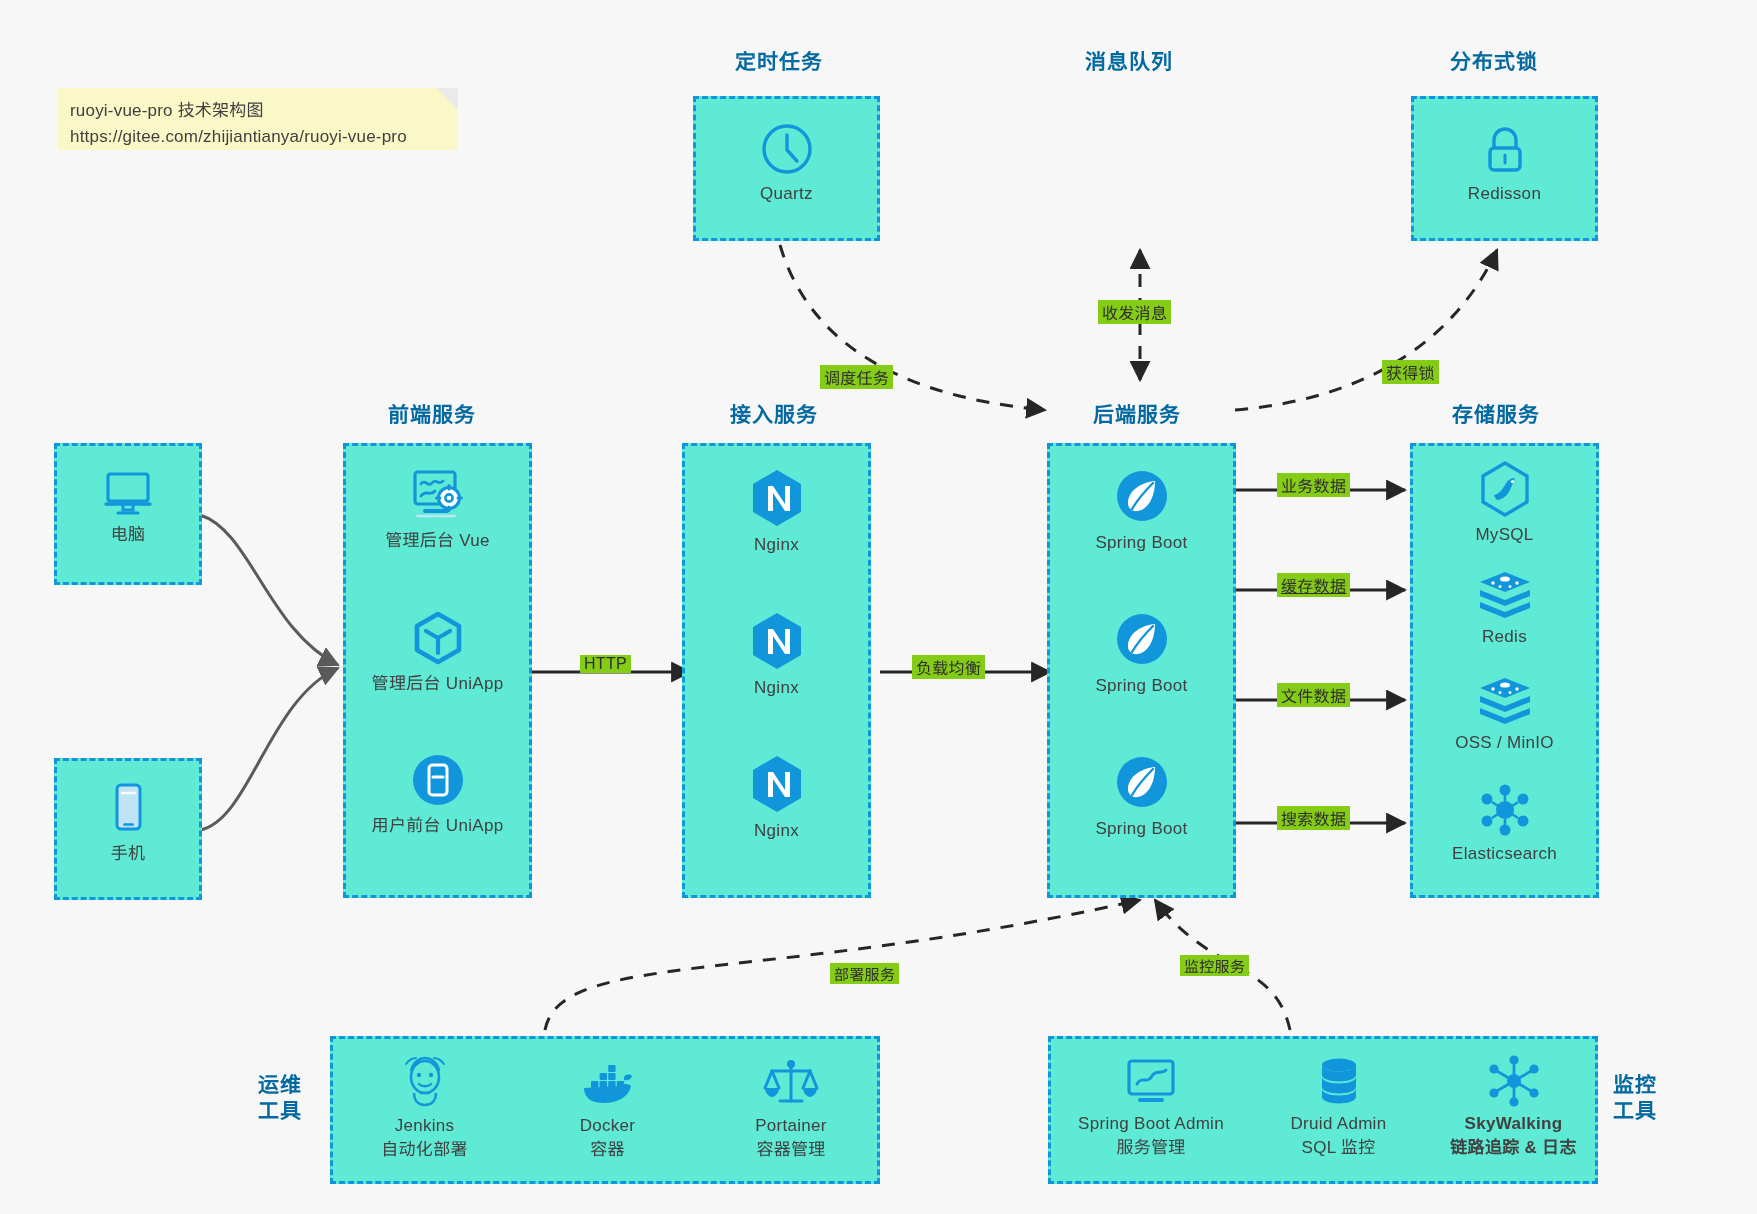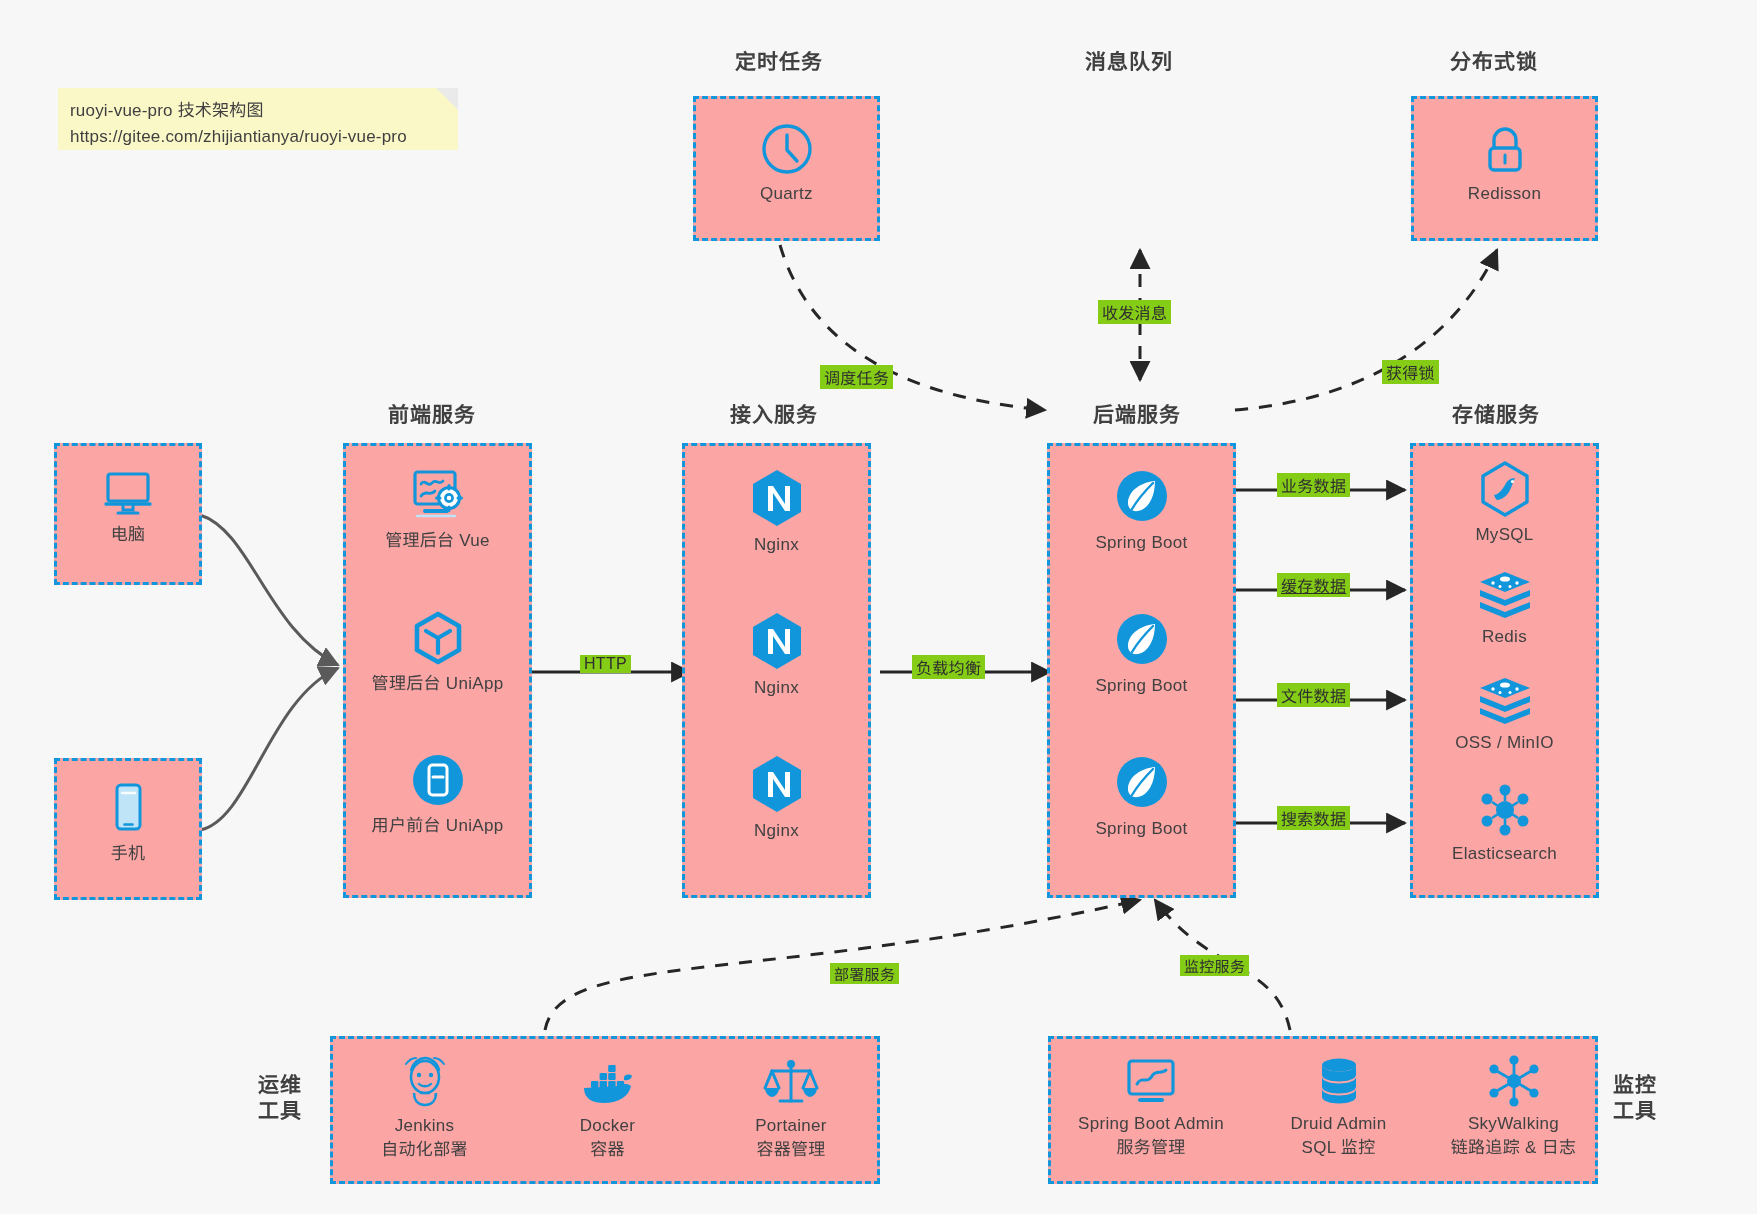--- a/index.html
+++ b/index.html
@@ -26,26 +26,26 @@
   .note .fold{
     position:absolute;right:0;top:0;width:22px;height:22px;
     background:linear-gradient(225deg,#eaeaea 0 50%,transparent 50%);
   }
   .note div{white-space:nowrap;}
 
   
   .grp{
     position:absolute;
     border:3px dashed #1296db;
-    background:#fca5a5;
+    background:#5eead4;
     box-sizing:border-box;
   }
   .grp-title{
     position:absolute;
-    color:#404040;
+    color:#0369a1;
     font-weight:bold;
     font-size:21px;
     white-space:nowrap;
     letter-spacing:1px;
   }
   .grp-title.side{line-height:1.25;text-align:center;}
 
   
   .node{
     position:absolute;
@@ -406,21 +406,21 @@
         <g fill="#1296db">
           <ellipse cx="26" cy="10" rx="17" ry="6.5"></ellipse>
           <path d="M9 10 L9 20 C9 23.6 16.6 26.5 26 26.5 C35.4 26.5 43 23.6 43 20 L43 10 C43 13.6 35.4 16.5 26 16.5 C16.6 16.5 9 13.6 9 10 Z"></path>
           <path d="M9 22 L9 32 C9 35.6 16.6 38.5 26 38.5 C35.4 38.5 43 35.6 43 32 L43 22 C43 25.6 35.4 28.5 26 28.5 C16.6 28.5 9 25.6 9 22 Z"></path>
           <path d="M9 34 L9 42 C9 45.6 16.6 48.5 26 48.5 C35.4 48.5 43 45.6 43 42 L43 34 C43 37.6 35.4 40.5 26 40.5 C16.6 40.5 9 37.6 9 34 Z"></path>
         </g>
       </svg>
       <div class="cap">Druid Admin</div>
       <div class="cap" style="margin-top:2px;">SQL 监控</div>
     </div>
-    <div class="node" style="top:16px;width:175px;left:375px;">
+    <div class="node" style="top:16px;width:175px;left:375px;font-weight:bold;">
       <svg class="ico" width="56" height="52" viewBox="0 0 56 52">
         <g stroke="#1296db" stroke-width="2.8" stroke-linecap="round">
           <path d="M28 26 L28 6"></path>
             <path d="M28 26 L28 46"></path>
           <path d="M28 26 L9 15"></path>
             <path d="M28 26 L47 15"></path>
           <path d="M28 26 L9 37"></path>
             <path d="M28 26 L47 37"></path>
         </g>
         <g fill="#1296db">

